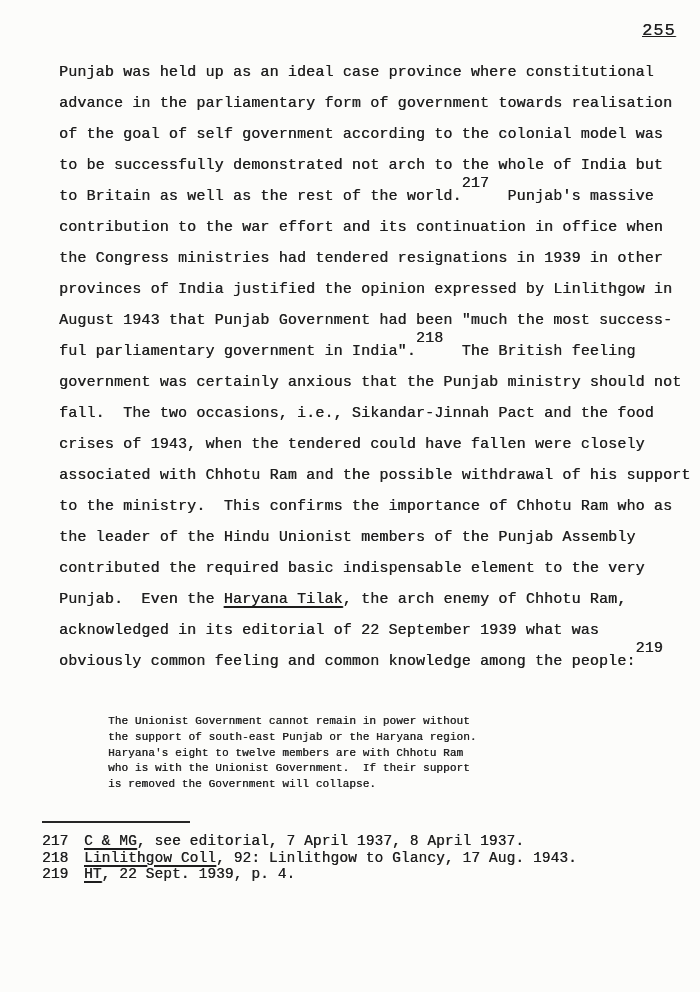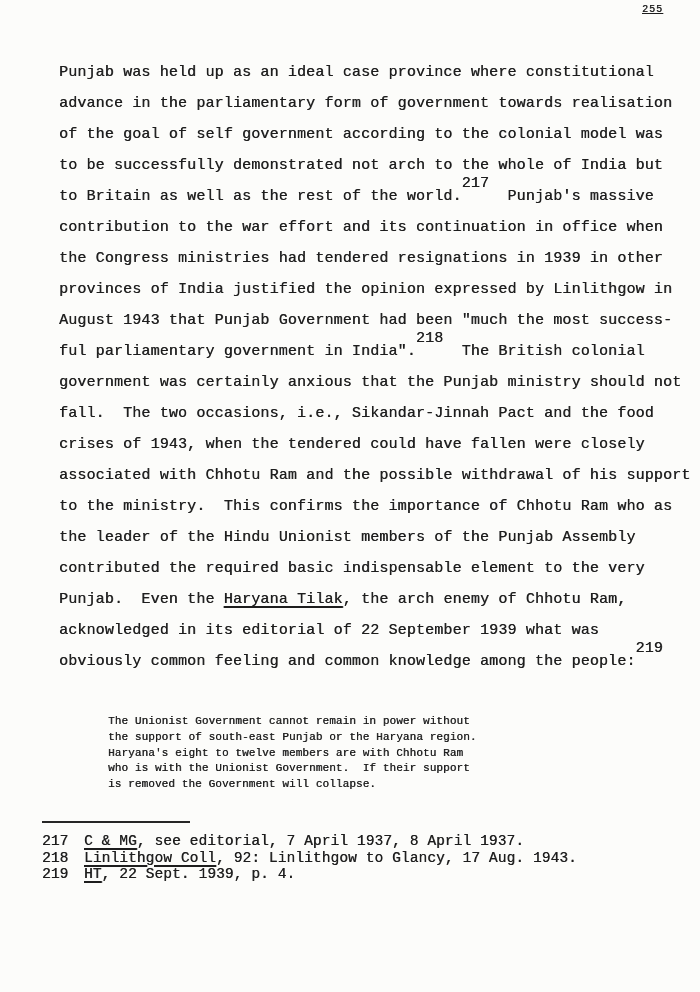--- a/index.html
+++ b/index.html
@@ -12,23 +12,23 @@
     width: 700px;
     height: 992px;
     background: #fcfcfa;
     overflow: hidden;
     font-family: "Liberation Mono", "DejaVu Sans Mono", monospace;
     color: #1d1d1d;
     text-shadow: 0.4px 0 0 rgba(20,20,20,0.75);
   }
   .page-number {
     position: absolute;
-    top: 4px;
+    top: 21px;
     left: 642px;
-    font-size: 10px;
+    font-size: 17px;
     letter-spacing: 1px;
     white-space: pre;
     text-decoration: underline;
   }
   .body-text {
     position: absolute;
     top: 57px;
     left: 52px;
     width: 640px;
     margin-left: 7px;
@@ -105,21 +105,21 @@
   <div class="body-text" id="body-lines">
       <div class="body-line"><span class="seg-plain">Punjab was held up as an ideal case province where constitutional</span></div>
       <div class="body-line"><span class="seg-plain">advance in the parliamentary form of government towards realisation</span></div>
       <div class="body-line"><span class="seg-plain">of the goal of self government according to the colonial model was</span></div>
       <div class="body-line"><span class="seg-plain">to be successfully demonstrated not arch to the whole of India but</span></div>
       <div class="body-line"><span class="seg-plain">to Britain as well as the rest of the world.</span><span class="seg-sup">217</span><span class="seg-plain">  Punjab's massive</span></div>
       <div class="body-line"><span class="seg-plain">contribution to the war effort and its continuation in office when</span></div>
       <div class="body-line"><span class="seg-plain">the Congress ministries had tendered resignations in 1939 in other</span></div>
       <div class="body-line"><span class="seg-plain">provinces of India justified the opinion expressed by Linlithgow in</span></div>
       <div class="body-line"><span class="seg-plain">August 1943 that Punjab Government had been "much the most success-</span></div>
-      <div class="body-line"><span class="seg-plain">ful parliamentary government in India".</span><span class="seg-sup">218</span><span class="seg-plain">  The British colonial</span></div>
+      <div class="body-line"><span class="seg-plain">ful parliamentary government in India".</span><span class="seg-sup">218</span><span class="seg-plain">  The British feeling</span></div>
       <div class="body-line"><span class="seg-plain">government was certainly anxious that the Punjab ministry should not</span></div>
       <div class="body-line"><span class="seg-plain">fall.  The two occasions, i.e., Sikandar-Jinnah Pact and the food</span></div>
       <div class="body-line"><span class="seg-plain">crises of 1943, when the tendered could have fallen were closely</span></div>
       <div class="body-line"><span class="seg-plain">associated with Chhotu Ram and the possible withdrawal of his support</span></div>
       <div class="body-line"><span class="seg-plain">to the ministry.  This confirms the importance of Chhotu Ram who as</span></div>
       <div class="body-line"><span class="seg-plain">the leader of the Hindu Unionist members of the Punjab Assembly</span></div>
       <div class="body-line"><span class="seg-plain">contributed the required basic indispensable element to the very</span></div>
       <div class="body-line"><span class="seg-plain">Punjab.  Even the </span><span class="seg-underline">Haryana Tilak</span><span class="seg-plain">, the arch enemy of Chhotu Ram,</span></div>
       <div class="body-line"><span class="seg-plain">acknowledged in its editorial of 22 September 1939 what was</span></div>
       <div class="body-line"><span class="seg-plain">obviously common feeling and common knowledge among the people:</span><span class="seg-sup">219</span></div>

